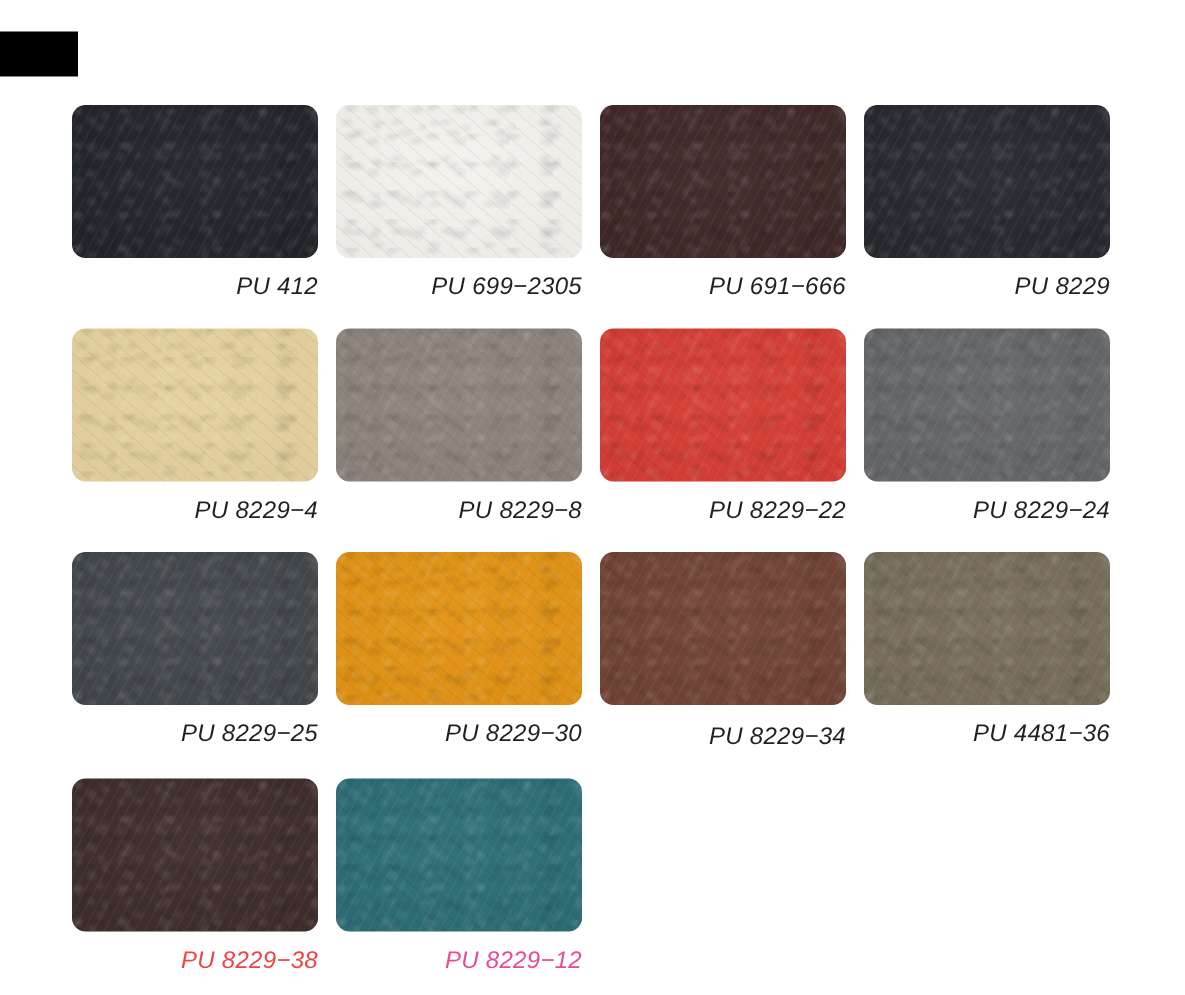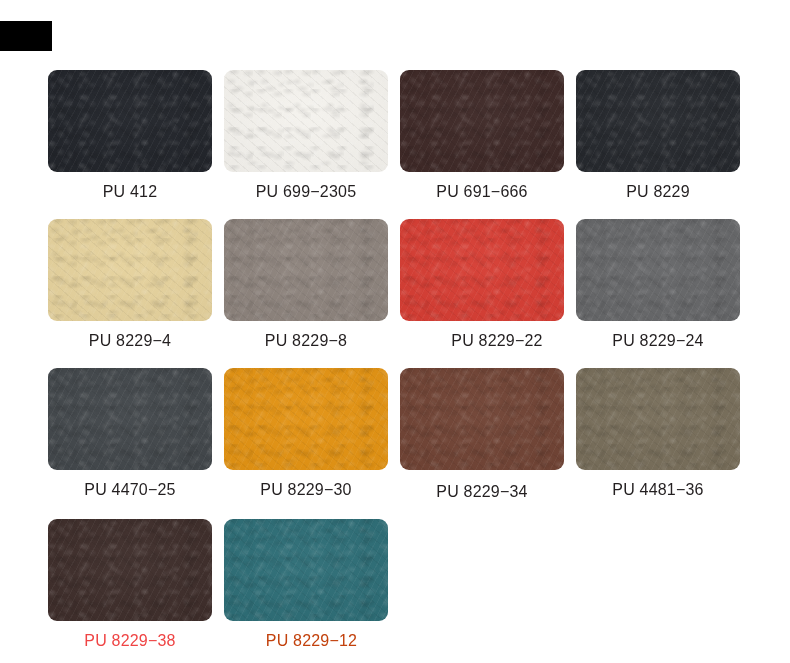--- a/index.html
+++ b/index.html
@@ -37,21 +37,22 @@
   .swatch-row {
     display: flex;
     flex-direction: row;
     margin-bottom: 17px;
   }
   .swatch-cell {
     width: 164px;
     margin-right: 12px;
     display: flex;
     flex-direction: column;
-    align-items: center;
+    align-items: flex-end;
+    font-style: italic;
   }
   .swatch-cell:last-child { margin-right: 0; }
 
   .swatch-chip {
     width: 164px;
     height: 102px;
     border-radius: 9px;
     position: relative;
     overflow: hidden;
     background-repeat: repeat;
@@ -138,21 +139,21 @@
         <div class="swatch-label" style="color: rgb(35, 31, 32); margin-left: 30px;">PU 8229−22</div>
       </div>
       <div class="swatch-cell">
         <div class="swatch-chip" style="background-color: rgb(99, 100, 102);"></div>
         <div class="swatch-label" style="color: rgb(35, 31, 32);">PU 8229−24</div>
       </div>
     </div>
     <div class="swatch-row">
       <div class="swatch-cell">
         <div class="swatch-chip" style="background-color: rgb(63, 68, 72);"></div>
-        <div class="swatch-label" style="color: rgb(35, 31, 32);">PU 4470−25</div>
+        <div class="swatch-label" style="color: rgb(35, 31, 32);">PU 8229−25</div>
       </div>
       <div class="swatch-cell">
         <div class="swatch-chip" style="background-color: rgb(226, 145, 15);"></div>
         <div class="swatch-label" style="color: rgb(35, 31, 32);">PU 8229−30</div>
       </div>
       <div class="swatch-cell">
         <div class="swatch-chip" style="background-color: rgb(110, 64, 49);"></div>
         <div class="swatch-label" style="color: rgb(35, 31, 32); margin-top: 12px;">PU 8229−34</div>
       </div>
       <div class="swatch-cell">
@@ -160,16 +161,16 @@
         <div class="swatch-label" style="color: rgb(35, 31, 32);">PU 4481−36</div>
       </div>
     </div>
     <div class="swatch-row">
       <div class="swatch-cell">
         <div class="swatch-chip" style="background-color: rgb(59, 42, 39);"></div>
         <div class="swatch-label" style="color: #ef4444;">PU 8229−38</div>
       </div>
       <div class="swatch-cell">
         <div class="swatch-chip" style="background-color: rgb(42, 107, 116);"></div>
-        <div class="swatch-label" style="color: #c2410c; margin-left: 11px;">PU 8229−12</div>
+        <div class="swatch-label" style="color: #ec4899; margin-left: 11px;">PU 8229−12</div>
       </div>
     </div>
   </div>
 
 </body></html>

